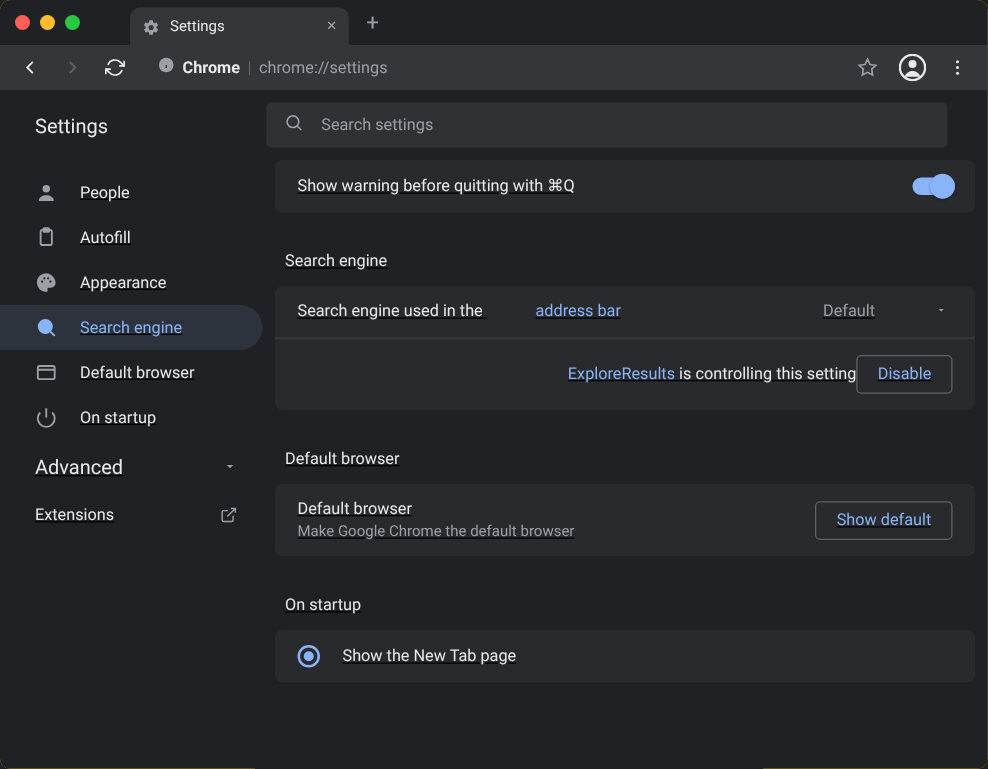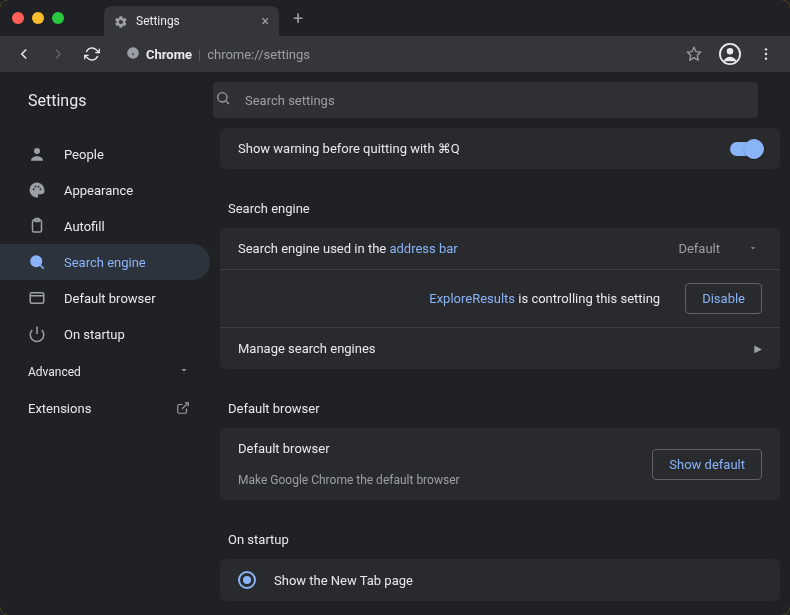--- a/index.html
+++ b/index.html
@@ -21,48 +21,48 @@
 .nav-btn.active { color: #e8eaed; }
 .addressbar { flex: 1; margin: 0 6px; }
 .addr-content { display: flex; align-items: center; gap: 6px; color: #9aa0a6; font-size: 13px; padding: 4px 8px; }
 .addr-chrome { color: #e8eaed; font-weight: 700; }
 .addr-sep { color: #5f6368; }
 .addr-path { color: #9aa0a6; }
 .toolbar-right { display: flex; align-items: center; gap: 8px; margin-left: auto; }
 .content { flex: 1; display: flex; flex-direction: column; background: #202124; overflow: hidden; }
 .header-row { display: flex; align-items: center; padding: 10px 20px 10px 28px; gap: 20px; }
 .settings-title { color: #e8eaed; font-size: 16px; font-weight: 400; width: 165px; }
-.search-wrap { flex: 1; max-width: 545px; background: #303134; border-radius: 4px; display: flex; align-items: center; padding: 8px 2px; gap: 14px; }
+.search-wrap { flex: 1; max-width: 545px; background: #303134; border-radius: 4px; display: flex; align-items: center; padding: 8px 14px; gap: 14px; }
 .search-input { background: transparent; border: none; outline: none; color: #e8eaed; font-size: 13px; flex: 1; }
 .search-input::placeholder { color: #9aa0a6; }
-.body-row { flex: 1; display: flex; overflow: hidden; }
+.body-row { flex: 1; display: flex; overflow: hidden; text-decoration: underline; }
 .sidebar { width: 210px; padding: 8px 0; }
 .side-item { display: flex; align-items: center; gap: 18px; padding: 9px 20px 9px 28px; color: #e8eaed; font-size: 13px; cursor: pointer; border-radius: 0 20px 20px 0; }
 .side-item.selected { background: rgba(138,180,248,0.12); color: #8ab4f8; }
 .side-item.selected .side-icon svg { stroke: #8ab4f8; fill: #8ab4f8; }
 .side-icon { width: 18px; height: 18px; display: flex; align-items: center; justify-content: center; color: #9aa0a6; }
 .side-item.selected .side-icon { color: #8ab4f8; }
-.side-adv { display: flex; align-items: center; justify-content: space-between; padding: 12px 20px 12px 28px; color: #e8eaed; font-size: 12px; cursor: pointer; }
+.side-adv { display: flex; align-items: center; justify-content: space-between; padding: 12px 20px 12px 28px; color: #e8eaed; font-size: 16px; cursor: pointer; }
 .side-link { display: flex; align-items: flex-start; justify-content: space-between; padding: 10px 20px 10px 28px; color: #e8eaed; font-size: 13px; cursor: pointer; }
 .main { flex: 1; overflow-y: auto; padding: 0 10px 20px 10px; }
 .main::-webkit-scrollbar { width: 10px; }
 .main::-webkit-scrollbar-track { background: #202124; }
 .main::-webkit-scrollbar-thumb { background: #5f6368; border-radius: 5px; }
 .section { margin-bottom: 18px; }
 .section-title { color: #e8eaed; font-size: 13px; padding: 14px 8px 12px 8px; }
 .card { background: #292a2d; border-radius: 6px; overflow: hidden; }
 .row { display: flex; align-items: center; justify-content: space-between; padding: 13px 18px; border-bottom: 1px solid #3c4043; color: #e8eaed; font-size: 13px; }
 .row:last-child { border-bottom: none; }
 .row-text { color: #e8eaed; }
-.row-sub { color: #9aa0a6; font-size: 12px; margin-top: 17px; }
+.row-sub { color: #9aa0a6; font-size: 12px; margin-top: 3px; }
 .toggle { width: 32px; height: 14px; background: #8ab4f8; border-radius: 7px; position: relative; cursor: pointer; }
 .toggle::after { content: ''; position: absolute; right: -2px; top: -3px; width: 18px; height: 18px; background: #8ab4f8; border-radius: 50%; border: 1px solid #8ab4f8; box-shadow: 0 1px 2px rgba(0,0,0,0.3); }
-.link-text { color: #8ab4f8; }
-.dropdown { color: #9aa0a6; font-size: 13px; display: flex; align-items: center; gap: 28px; padding-right:4px;}
-.btn-outline { border: 1px solid #5f6368; background: transparent; color: #8ab4f8; font-size: 13px; padding: 7px 16px; border-radius: 4px; cursor: pointer; margin-left: 25px; }
+.link-text { color: #8ab4f8; margin-left: 39px; }
+.dropdown { color: #9aa0a6; font-size: 13px; display: flex; align-items: center; gap: 48px; padding-right:4px;}
+.btn-outline { border: 1px solid #5f6368; background: transparent; color: #8ab4f8; font-size: 13px; padding: 7px 16px; border-radius: 4px; cursor: pointer; }
 .controlled { text-align: right; flex:1; }
 .controlled .ext-name { color: #8ab4f8; }
 .arrow { color: #9aa0a6; font-size: 10px; }
 .radio-row { display: flex; align-items: center; gap: 18px; padding: 12px 18px; color: #e8eaed; font-size: 13px; cursor:pointer; }
 .radio { width: 18px; height: 18px; border: 2px solid #9aa0a6; border-radius: 50%; display:flex; align-items:center; justify-content:center; }
 .radio.checked { border-color: #8ab4f8; }
 .radio.checked::after { content:''; width:8px; height:8px; background:#8ab4f8; border-radius:50%; }
 </style>
 </head>
 <body>
@@ -160,38 +160,38 @@
           <span class="side-icon">
               <svg viewBox="0 0 24 24" width="18" height="18" fill="#9aa0a6">
                 <circle cx="12" cy="8" r="4"></circle>
                 <path d="M4 21c0-4 4-6 8-6s8 2 8 6"></path>
               </svg>
             </span>
           <span>People</span>
         </div>
         <div class="side-item">
           <span class="side-icon">
+              <svg viewBox="0 0 24 24" width="18" height="18" fill="none" stroke="#9aa0a6" stroke-width="2">
+                <rect x="6" y="4" width="12" height="16" rx="2"></rect>
+                <rect x="9" y="2" width="6" height="4" rx="1"></rect>
+              </svg>
+            </span>
+          <span>Autofill</span>
+        </div>
+        <div class="side-item">
+          <span class="side-icon">
               <svg viewBox="0 0 24 24" width="18" height="18" fill="#9aa0a6">
                 <path d="M12 2a10 10 0 1 0 0 20c1 0 1.5-.8 1.5-1.5 0-.5-.3-1-.3-1.5 0-1 .8-1.5 1.8-1.5H17a5 5 0 0 0 5-5c0-5-4.5-10.5-10-10.5z"></path>
                 <circle cx="7.5" cy="11" r="1.2" fill="#202124"></circle>
                 <circle cx="10" cy="7.5" r="1.2" fill="#202124"></circle>
                 <circle cx="14" cy="7.5" r="1.2" fill="#202124"></circle>
                 <circle cx="16.5" cy="11" r="1.2" fill="#202124"></circle>
               </svg>
             </span>
           <span>Appearance</span>
-        </div>
-        <div class="side-item">
-          <span class="side-icon">
-              <svg viewBox="0 0 24 24" width="18" height="18" fill="none" stroke="#9aa0a6" stroke-width="2">
-                <rect x="6" y="4" width="12" height="16" rx="2"></rect>
-                <rect x="9" y="2" width="6" height="4" rx="1"></rect>
-              </svg>
-            </span>
-          <span>Autofill</span>
         </div>
         <div class="side-item selected">
           <span class="side-icon">
               <svg viewBox="0 0 24 24" width="18" height="18" fill="none" stroke="#8ab4f8" stroke-width="2">
                 <circle cx="11" cy="11" r="7"></circle>
                 <line x1="21" y1="21" x2="16.5" y2="16.5"></line>
               </svg>
             </span>
           <span>Search engine</span>
         </div>
@@ -252,24 +252,20 @@
                       <path d="M7 10l5 5 5-5z"></path>
                     </svg></span>
               </div>
             </div>
             <div class="row">
               <div class="controlled">
                 <span class="ext-name">ExploreResults</span><span> is controlling this setting</span>
               </div>
               <button class="btn-outline">Disable</button>
             </div>
-            <div class="row">
-              <span class="row-text">Manage search engines</span>
-              <span class="arrow">▶</span>
-            </div>
           </div>
         </div>
 
         <div class="section">
           <div class="section-title">Default browser</div>
           <div class="card">
             <div class="row">
               <div>
                 <div class="row-text">Default browser</div>
                 <div class="row-sub">Make Google Chrome the default browser</div>

